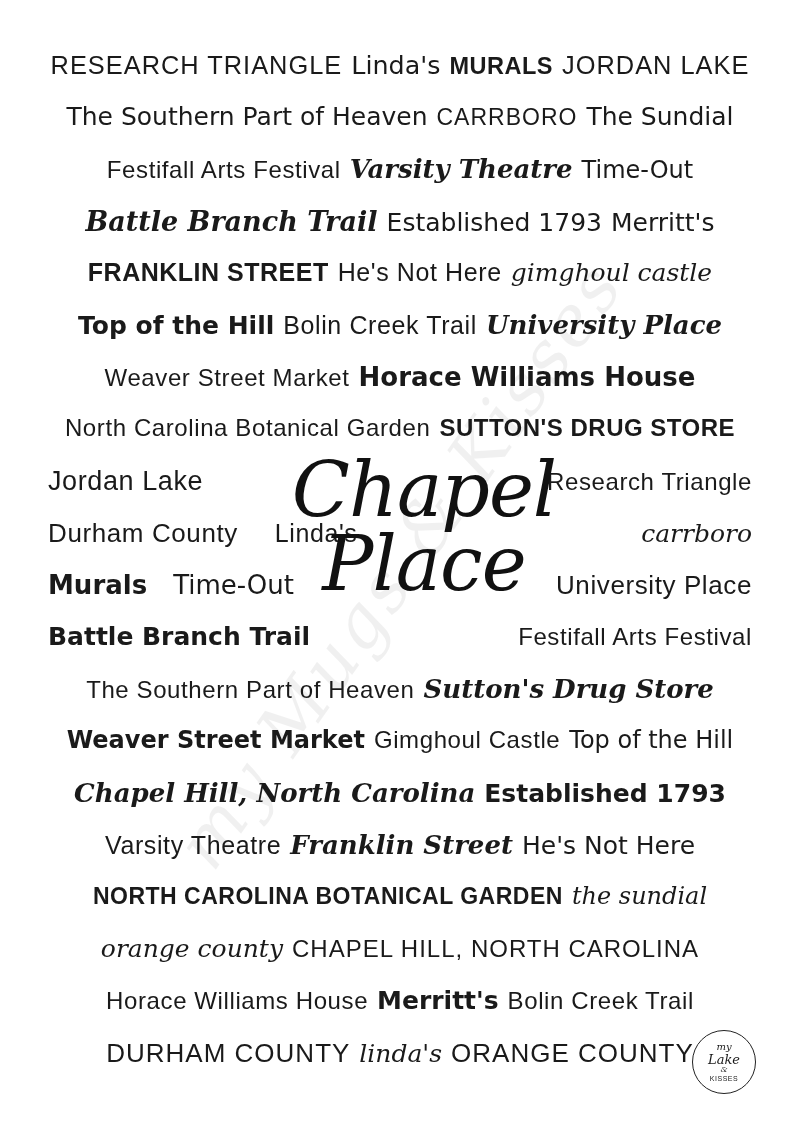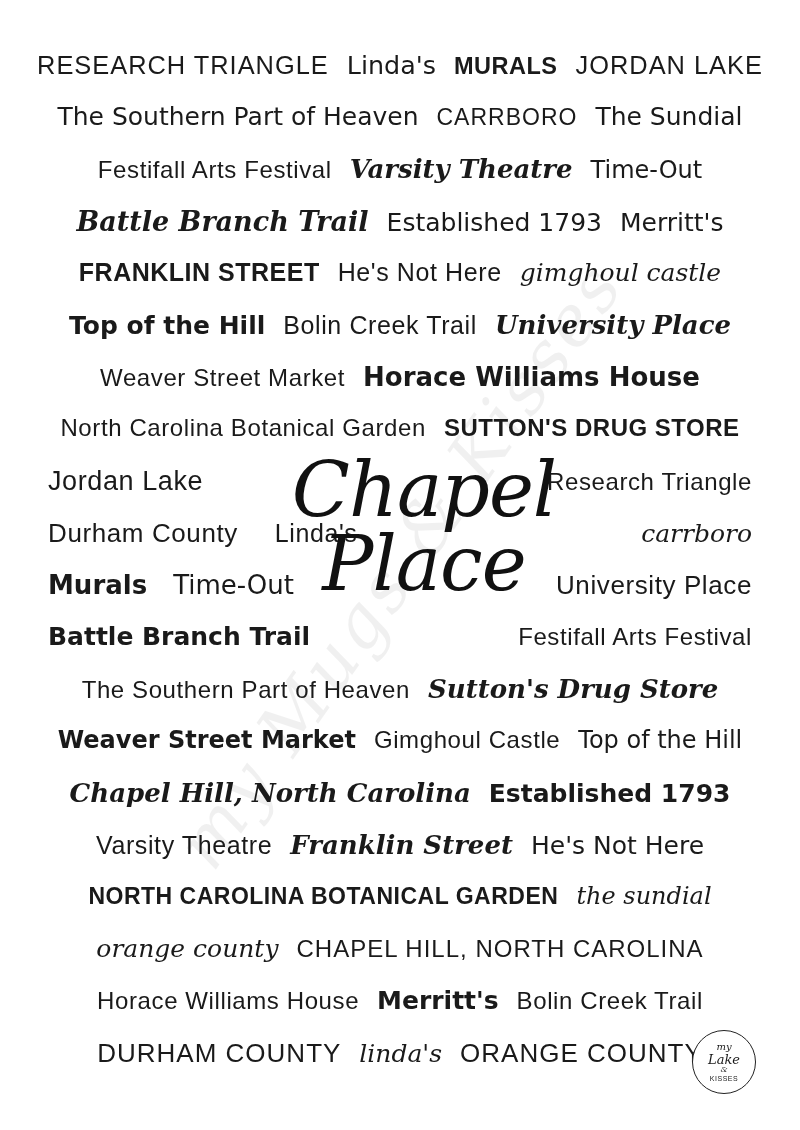--- a/index.html
+++ b/index.html
@@ -49,21 +49,21 @@
     flex-direction: column;
     justify-content: flex-start;
   }
 
   .line {
     display: flex;
     align-items: baseline;
     justify-content: center;
     width: 100%;
     white-space: nowrap;
-    gap: 18px;
+    gap: 9px;
   }
 
   .tok { display: inline-block; }
 
   
   .s-caps {
     font-family: "Liberation Sans", sans-serif;
     font-weight: 400;
     letter-spacing: 1px;
     text-transform: uppercase;

